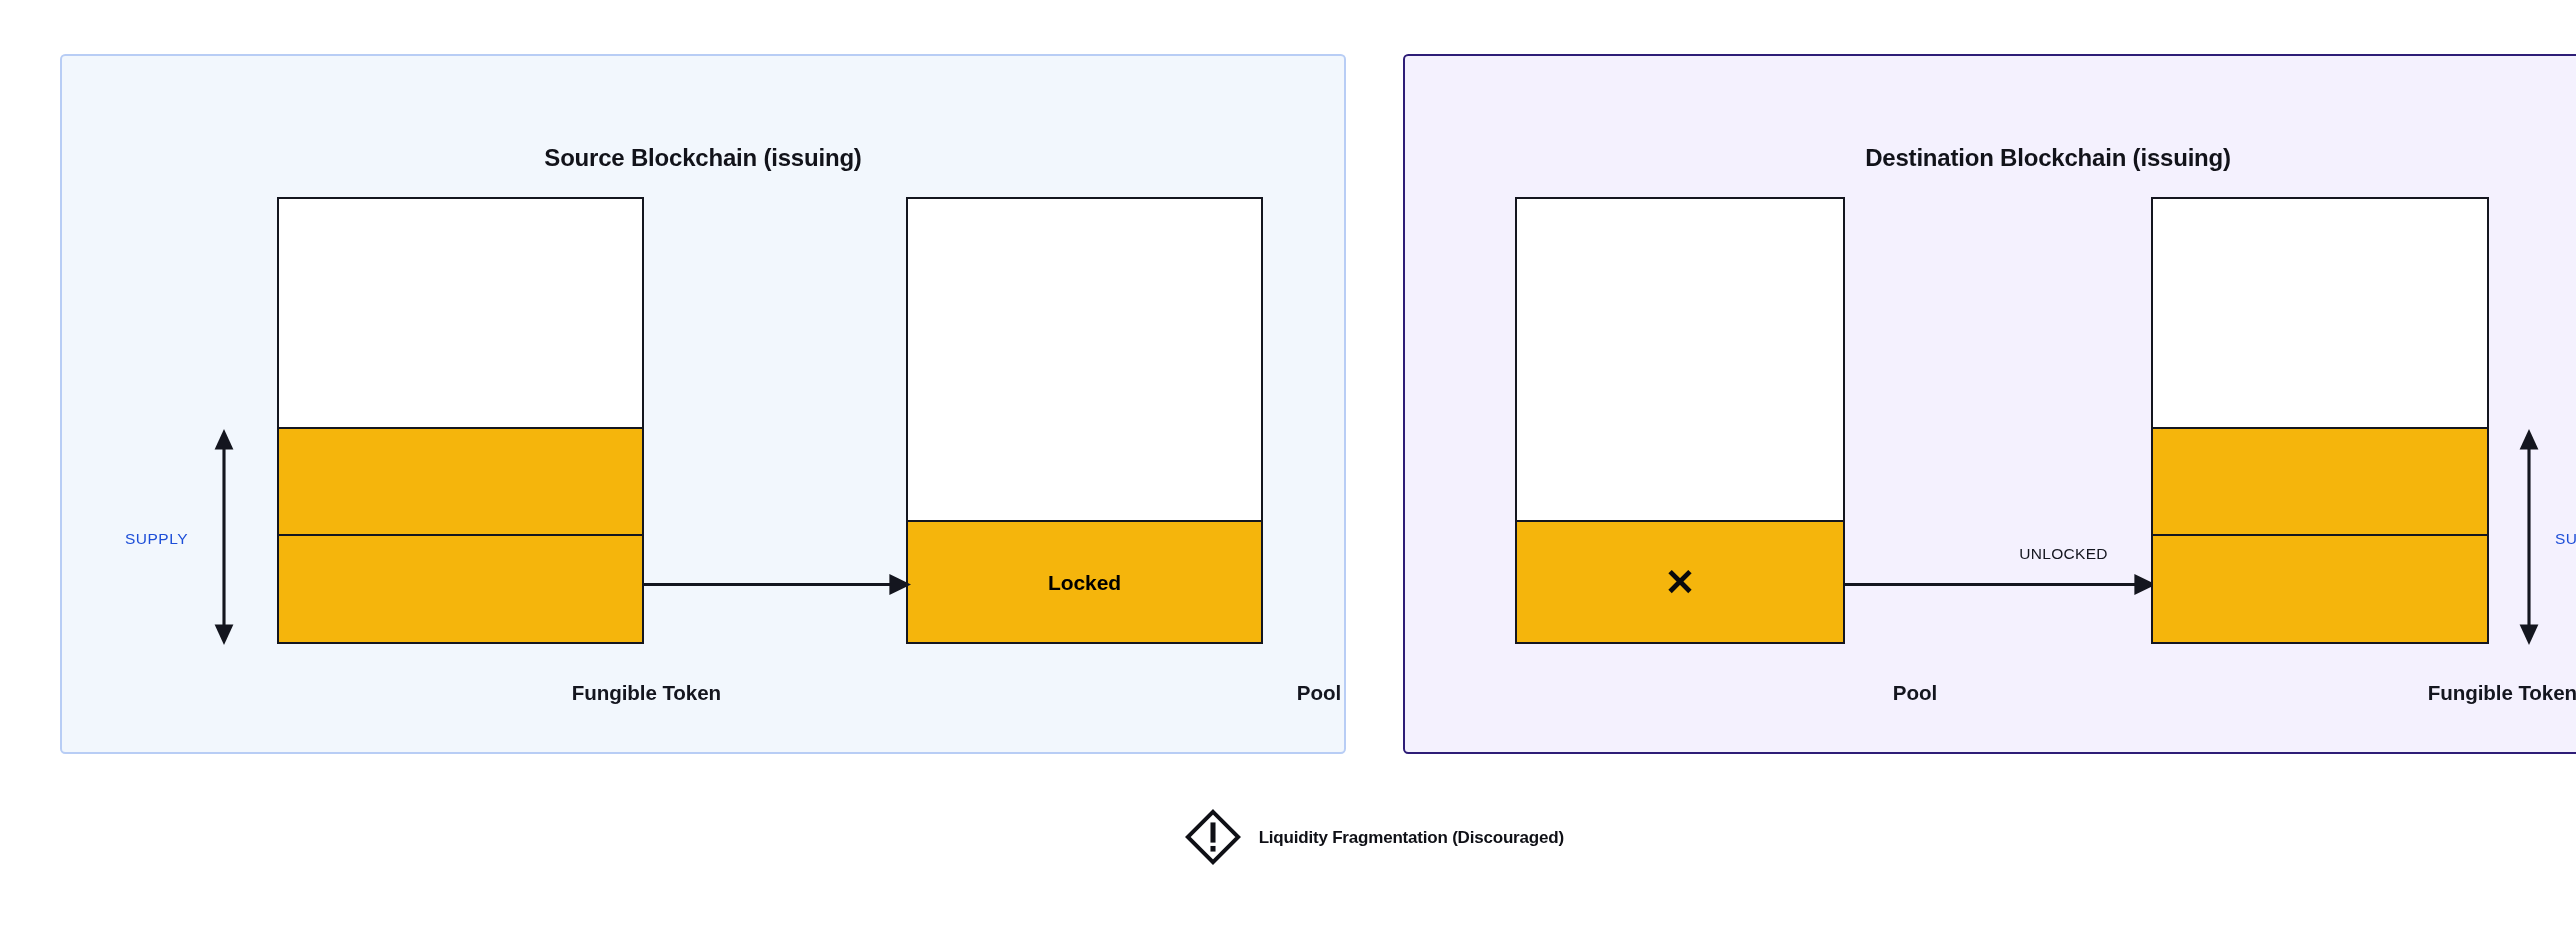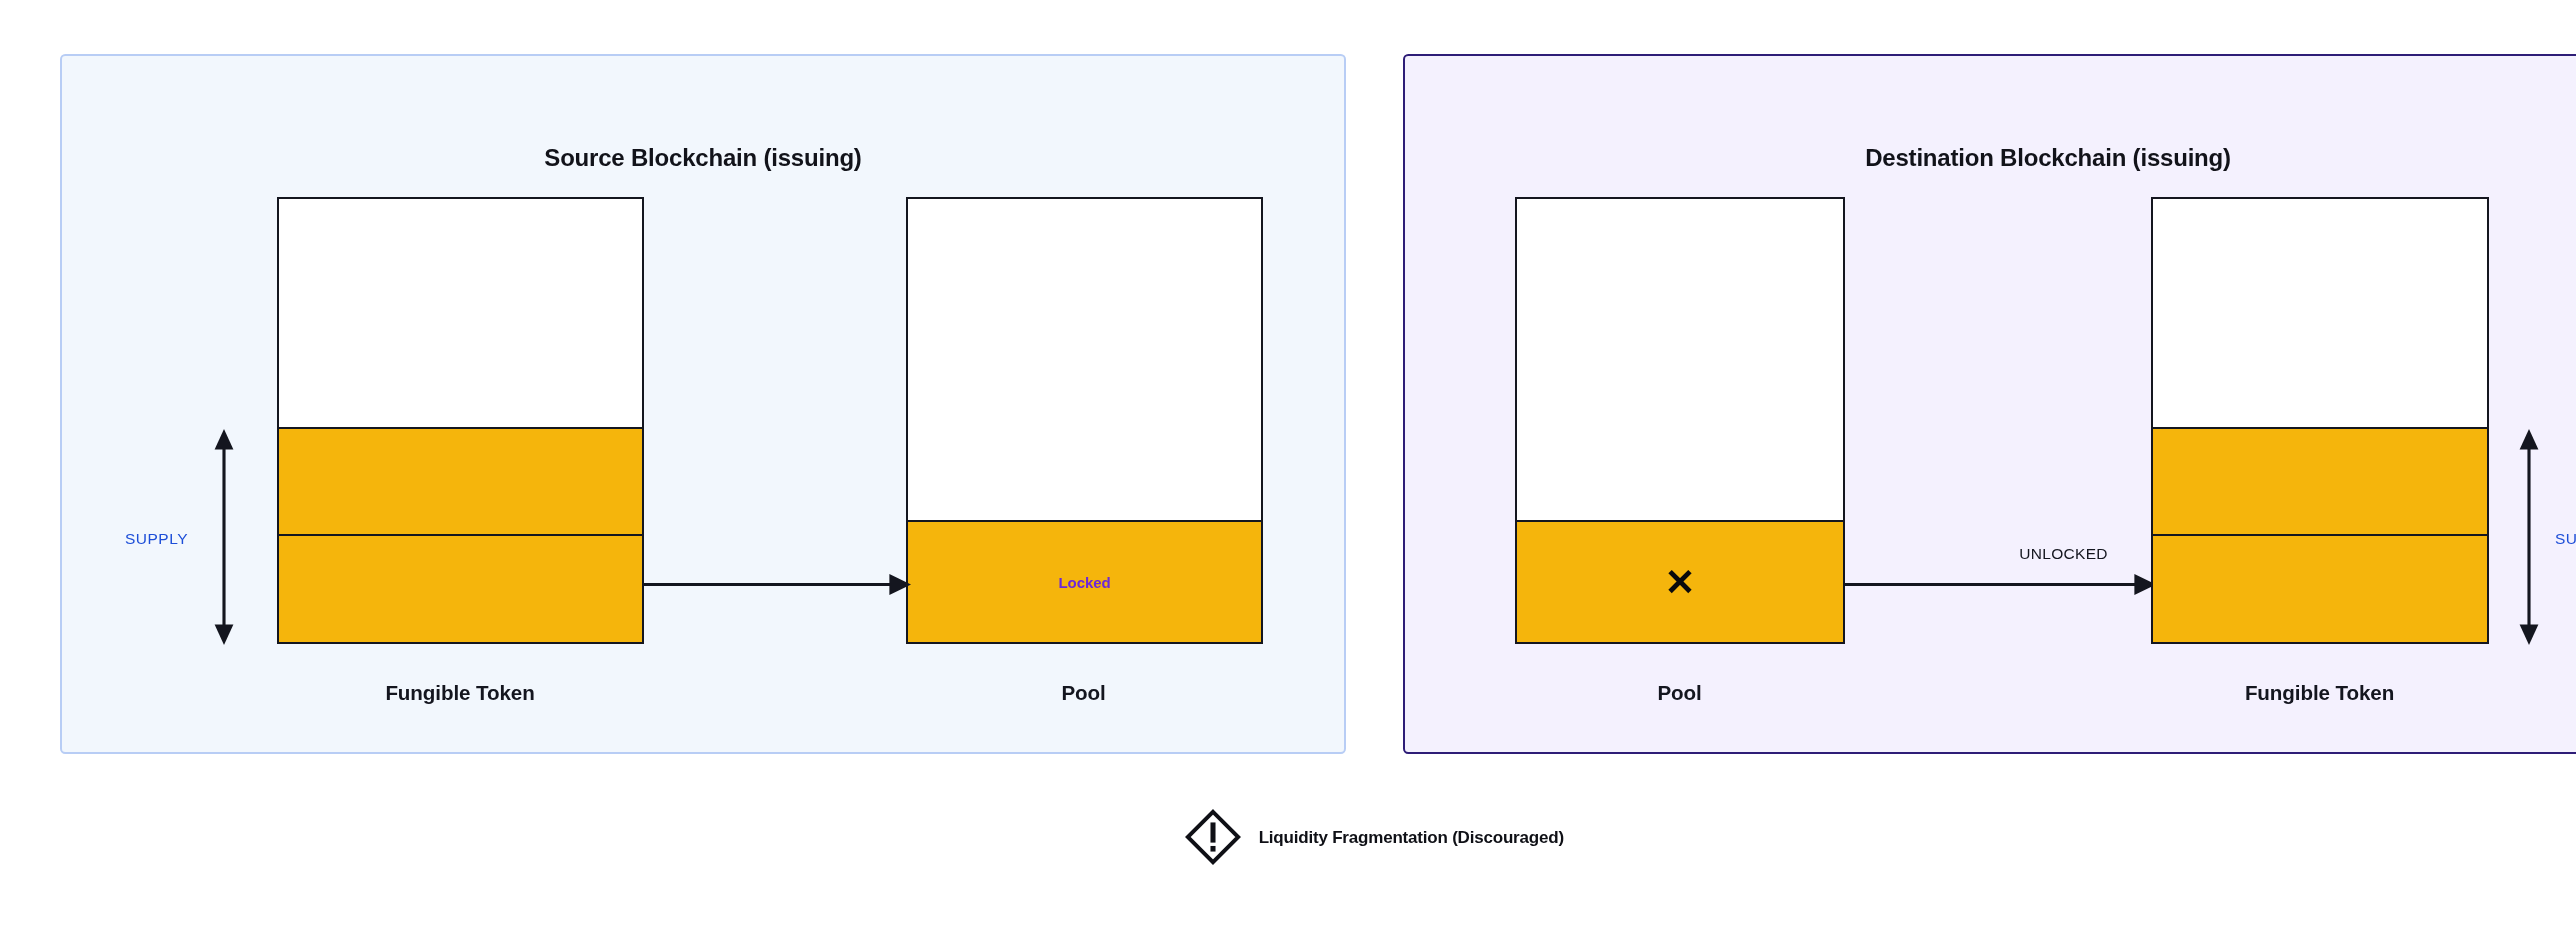--- a/index.html
+++ b/index.html
@@ -76,36 +76,36 @@
     background: #f5b50c;
     position: relative;
     display: flex;
     align-items: center;
     justify-content: center;
   }
   .seg.top-rule {
     border-top: 2.1px solid #14161f;
   }
   .seg-label {
-    font-size: 15px;
-    font-weight: bold;
-    color: #6d28d9;
+    font-size: 21px;
+    font-weight: bold;
+    color: #000000;
     letter-spacing: -0.1px;
     line-height: 1;
   }
   .seg-x {
     font-size: 37px;
     font-weight: bold;
     color: #0a0a0c;
     line-height: 1;
   }
 
   .bar-caption {
     position: absolute;
-    text-align: center;
+    text-align: right;
     font-size: 20.6px;
     font-weight: 600;
     color: #14161f;
     letter-spacing: -0.1px;
     line-height: 1;
     white-space: nowrap;
   }
 
   
   #bar-source-token   { left: 277px;  top: 197px; width: 367px; height: 447px; }

